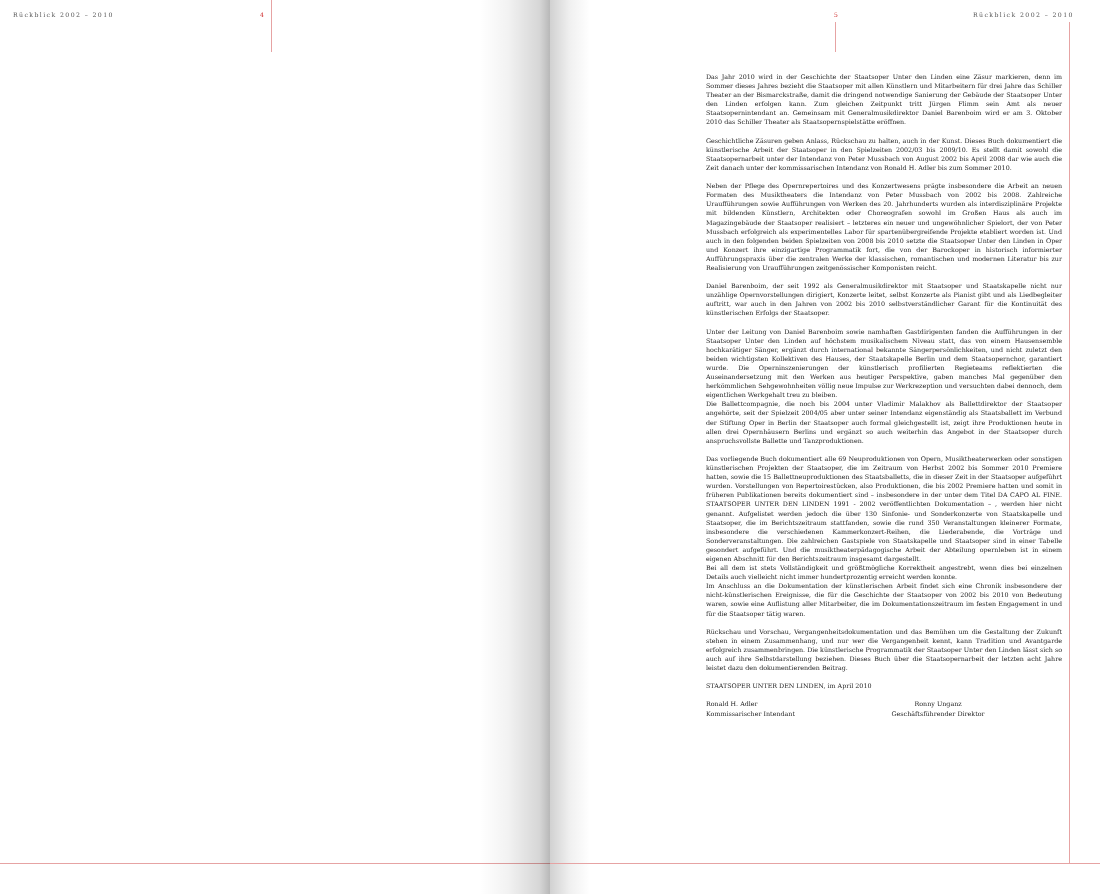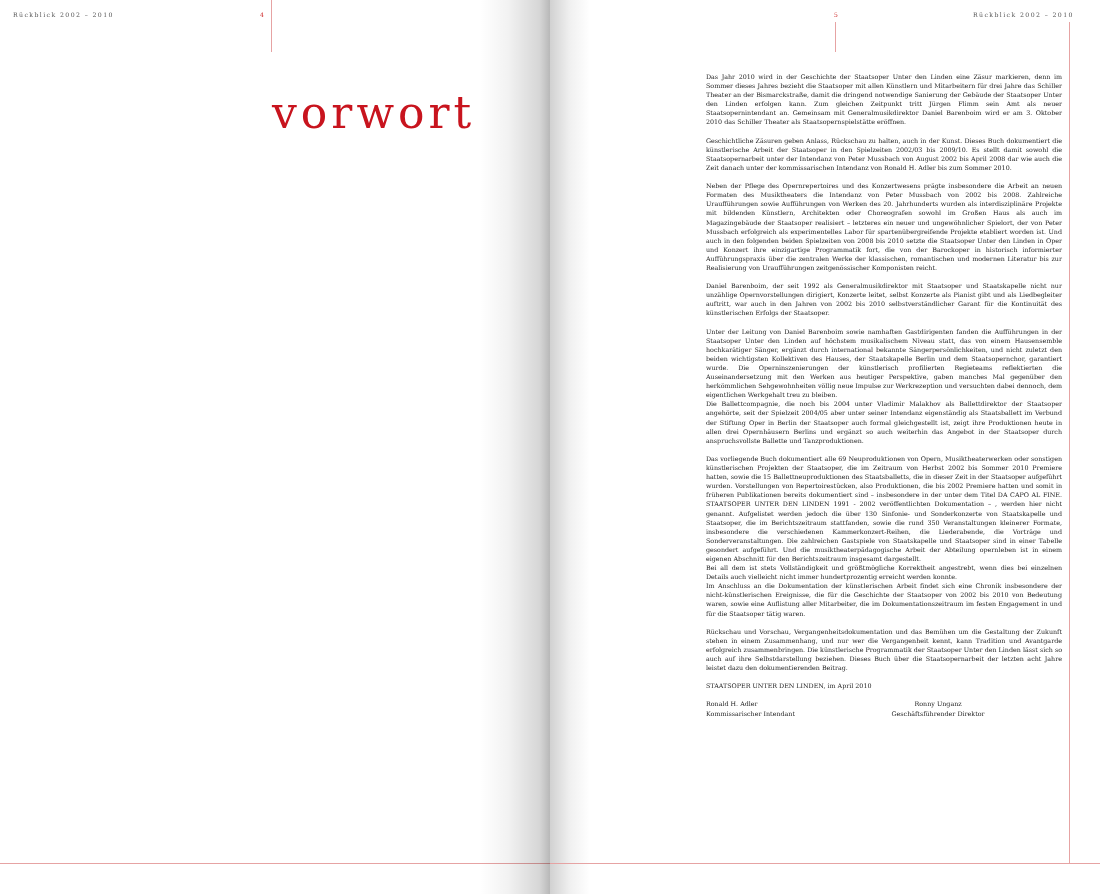--- a/index.html
+++ b/index.html
@@ -28,21 +28,20 @@
 </head>
 <body>
 
 <div class="spread">
 
   <div class="page left">
     <div class="running-head" style="left:13px;">Rückblick 2002 – 2010</div>
     <div class="page-num" style="left:260px;">4</div>
     <div class="vline" style="left:271px;top:0;height:52px;"></div>
     <div class="hline" style="left:0;top:863px;width:550px;"></div>
-    <h1 class="title">vorwort</h1>
     <div class="gutter-shadow-left"></div>
   </div>
 
   <div class="page right">
     <div class="gutter-shadow-right"></div>
     <div class="page-num" style="left:284px;">5</div>
     <div class="running-head" style="left:423px;">Rückblick 2002 – 2010</div>
     <div class="vline" style="left:285px;top:22px;height:30px;"></div>
     <div class="vline" style="left:519px;top:22px;height:841px;"></div>
     <div class="hline" style="left:0;top:863px;width:550px;"></div>

